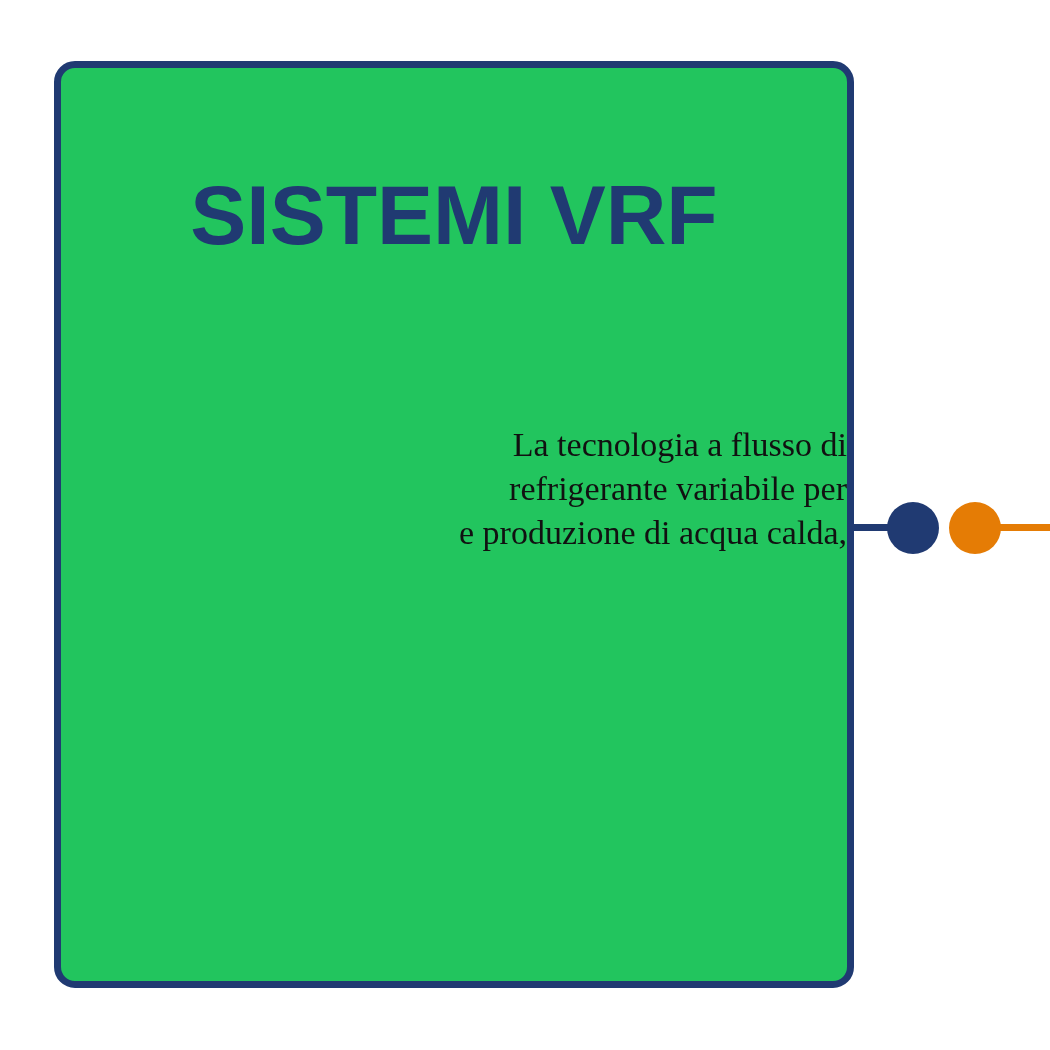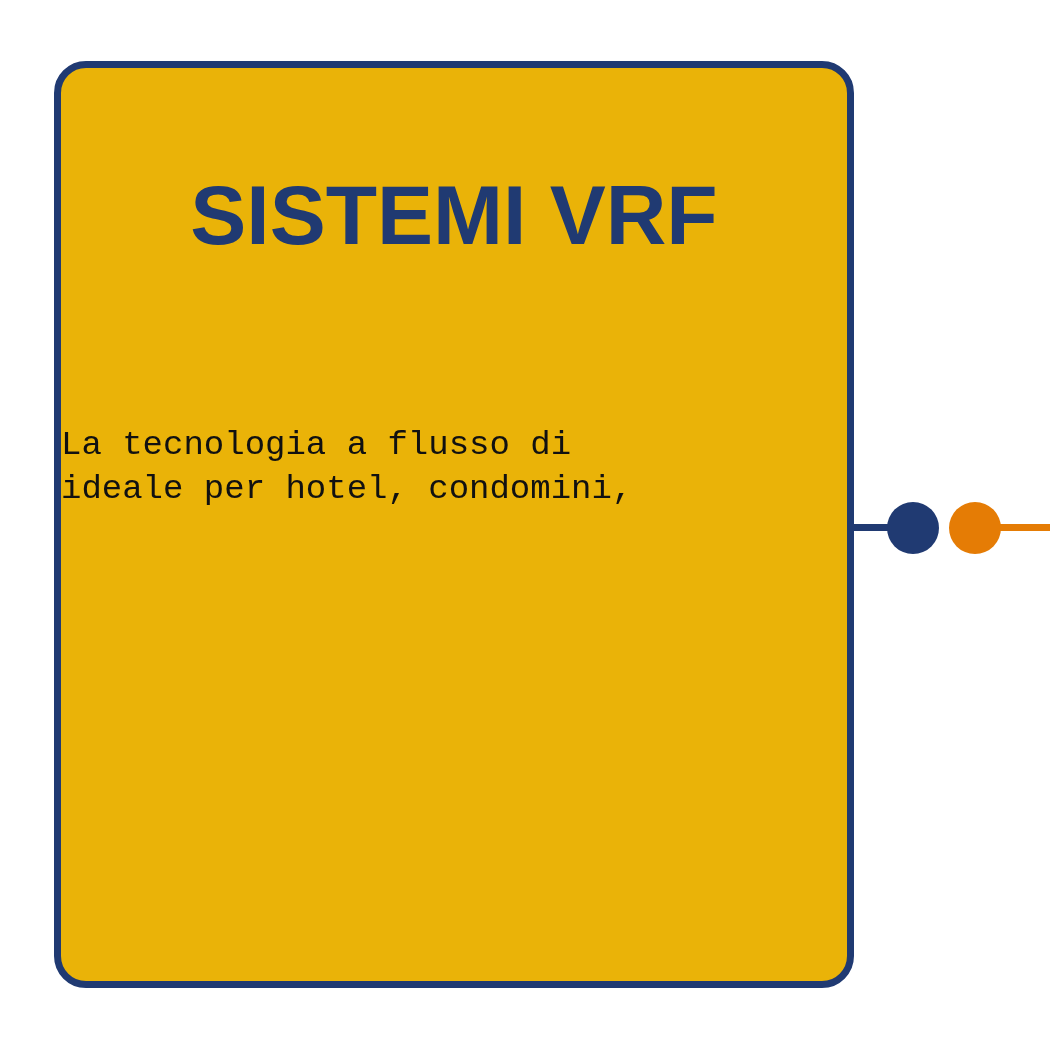--- a/index.html
+++ b/index.html
@@ -2,39 +2,39 @@
 <html><head>
   <meta charset="utf-8">
   <style>
     html, body { margin: 0; padding: 0; background: #ffffff; }
     body { width: 1050px; height: 1050px; position: relative; overflow: hidden; }
     .card {
       position: absolute;
       left: 54px; top: 61px;
       width: 786px; height: 913px;
       border: 7px solid #203a72;
-      border-radius: 32px;
-      background: #eab308;
+      border-radius: 21px;
+      background: #22c55e;
     }
     .title {
       position: absolute;
       left: 0; right: 0; top: 105px;
       text-align: center;
       font-family: "Liberation Sans", sans-serif;
       font-weight: bold;
       font-size: 84px;
       line-height: 1;
       color: #203a72;
       letter-spacing: 0px;
     }
     .desc {
       position: absolute;
       left: 0; right: 0; top: 355px;
-      text-align: left;
-      font-family: Liberation Mono, monospace;
+      text-align: right;
+      font-family: Liberation Serif, serif;
       font-size: 34px;
       line-height: 44px;
       color: #111111;
     }
     .desc span { display: block; }
     .line-navy {
       position: absolute;
       left: 854px; top: 524px;
       width: 50px; height: 7px;
       background: #203a72;
@@ -60,20 +60,21 @@
       background: #e57c05;
     }
   </style>
 </head>
 <body>
 
 <div class="card">
   <div class="title">SISTEMI VRF</div>
   <div class="desc">
     <span>La tecnologia a flusso di</span>
-    <span>ideale per hotel, condomini,</span>
+    <span>refrigerante variabile per</span>
+    <span>e produzione di acqua calda,</span>
   </div>
 </div>
 
 <div class="line-navy"></div>
 <div class="dot-navy"></div>
 <div class="line-orange"></div>
 <div class="dot-orange"></div>
 
 </body></html>

